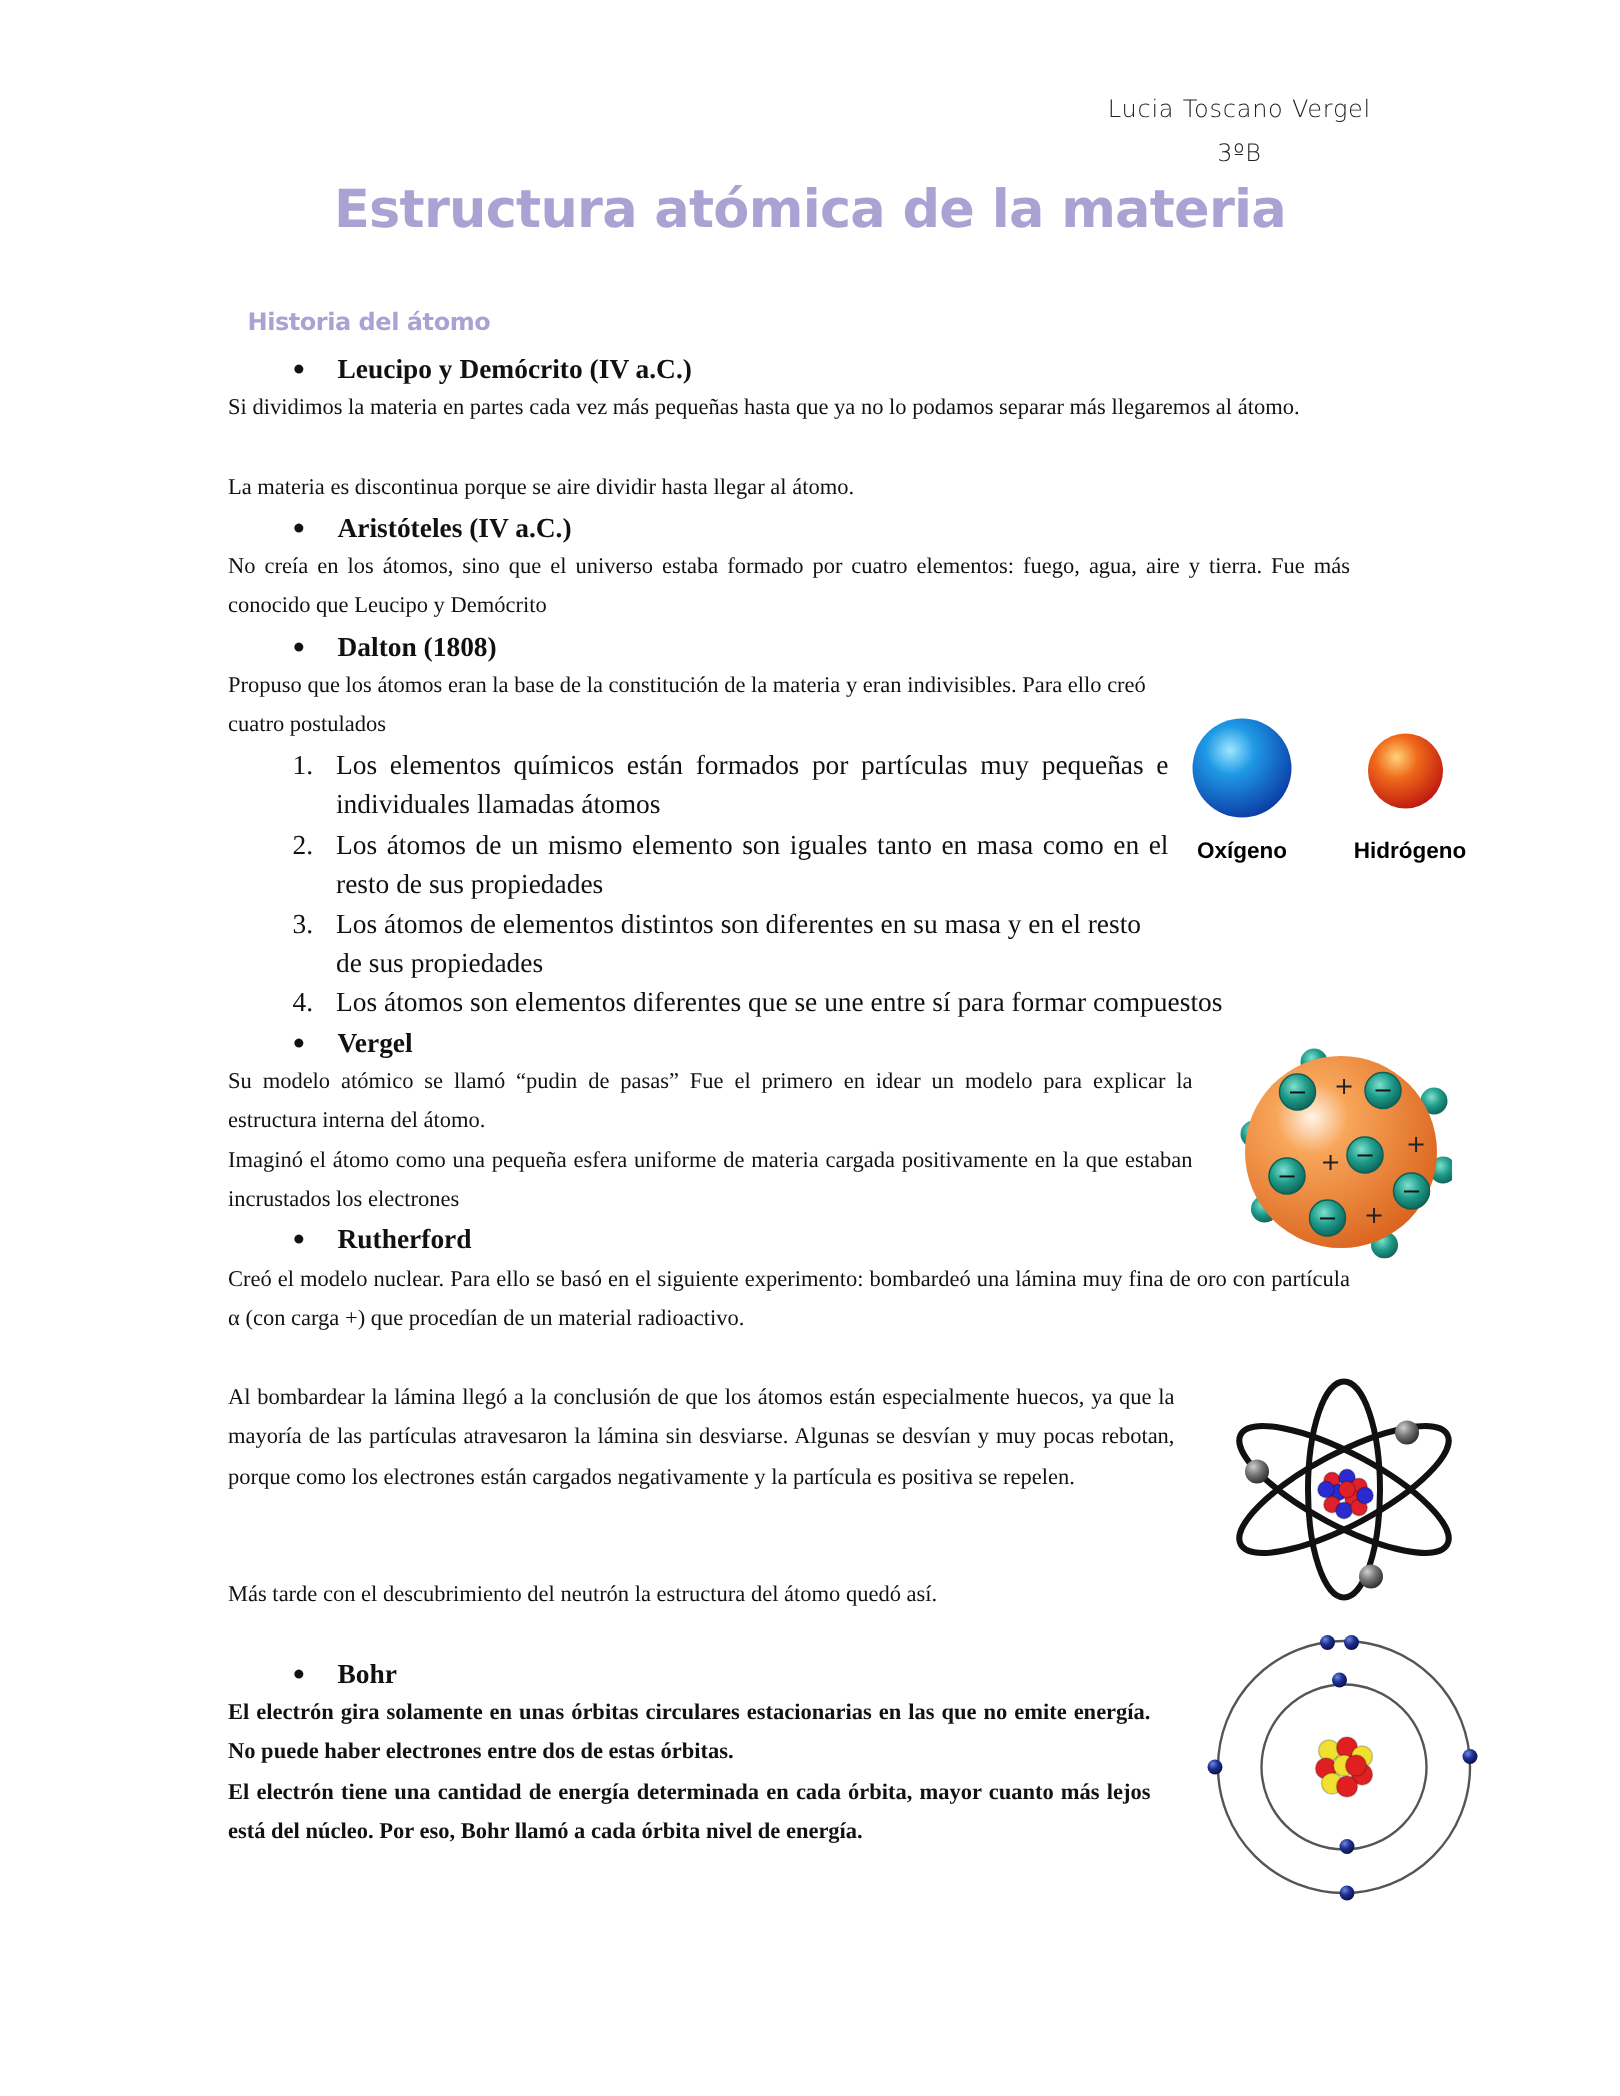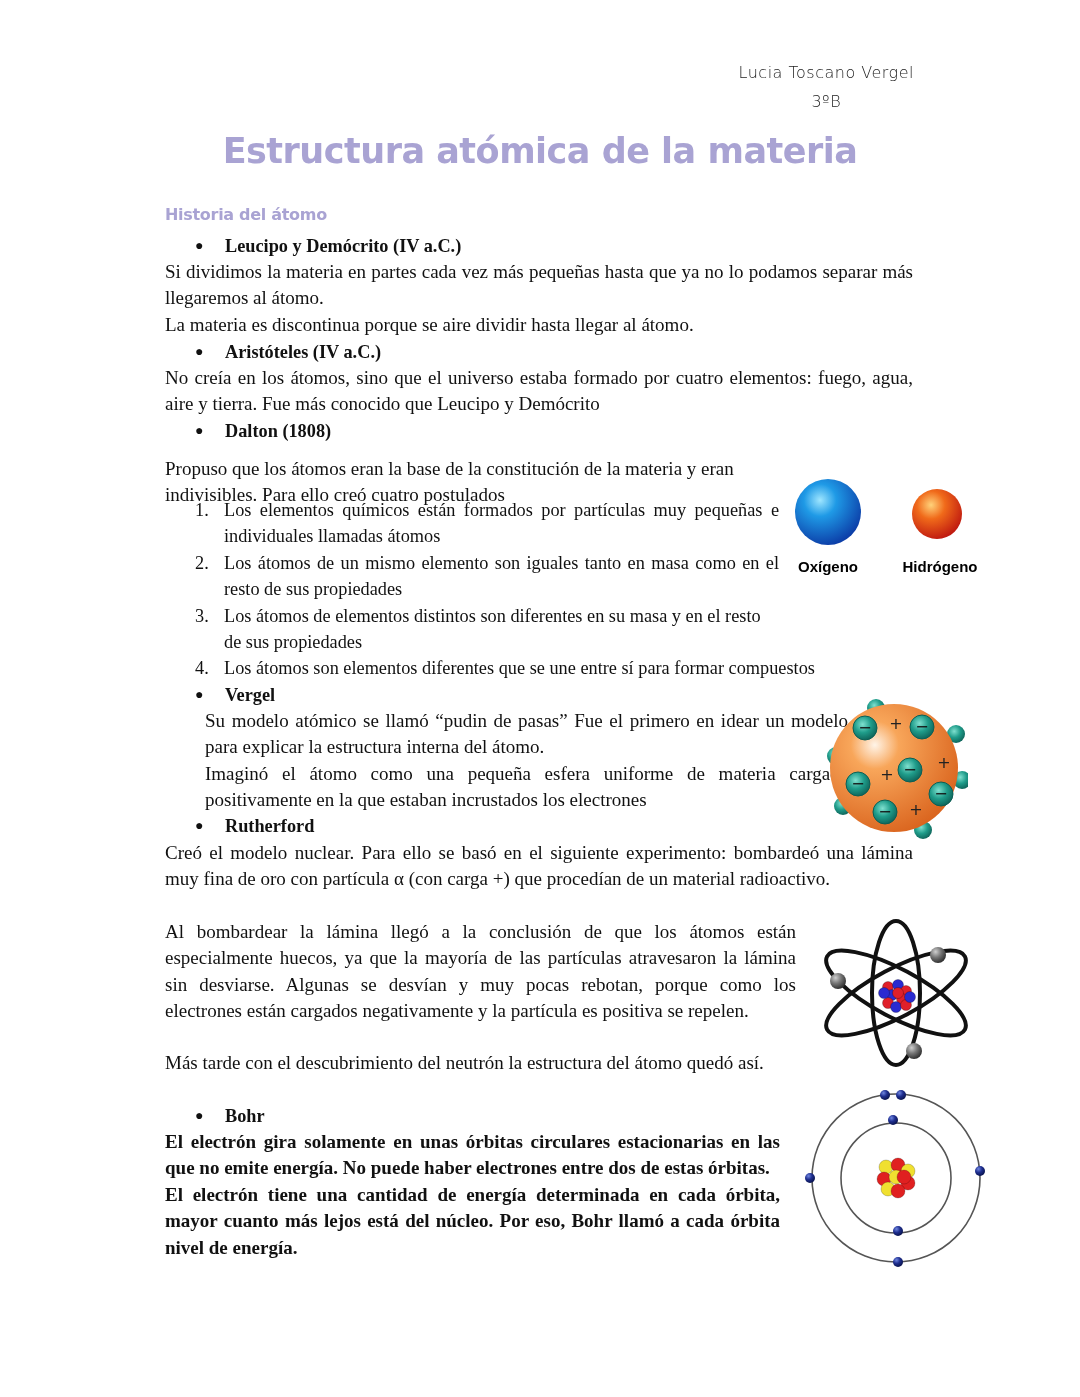--- a/index.html
+++ b/index.html
@@ -3,26 +3,26 @@
 <meta charset="utf-8">
 <style>
   html, body { margin: 0; padding: 0; background: #ffffff; }
   body { width: 1080px; height: 1397px; position: relative; overflow: hidden;
          font-family: "Liberation Serif", serif; color: #111; }
   .abs { position: absolute; }
   .author { right: 166px; top: 58px; font-family: "DejaVu Sans", sans-serif; font-size: 16px;
             color: #222; text-align: center; line-height: 29px; letter-spacing: 0.5px; font-weight: 300; }
   .title { left: 0; width: 1080px; top: 120px; text-align: center;
            font-family: "DejaVu Sans", sans-serif; font-weight: bold; font-size: 35px;
-           color: #a9a3d3; letter-spacing: -0.5px; margin-top: 11px; }
+           color: #a9a3d3; letter-spacing: -0.5px; }
   .section { left: 165px; top: 205px; font-family: "DejaVu Sans", sans-serif; font-size: 16px;
              color: #a9a3d3; font-weight: bold; letter-spacing: -0.3px; }
-  .text { left: 165px; width: 748px; font-size: 19px; line-height: 26.4px; }
-  .text.narrow { width: 612px; margin-top: 12px; }
-  .text.mid { width: 643px; margin-left: 40px; }
+  .text { left: 152px; width: 748px; font-size: 15px; line-height: 26.4px; }
+  .text.narrow { width: 612px; }
+  .text.mid { width: 643px; }
   .text.bohr { width: 615px; font-weight: bold; }
   .just { text-align: justify; text-align-last: left; }
   .bullet { left: 195px; font-weight: bold; font-size: 18.3px; line-height: 26.4px; }
   .bullet .dot { display: inline-block; width: 30px; font-size: 14px; vertical-align: 2px; }
   .olist { left: 165px; width: 710px; font-size: 18.3px; line-height: 26.4px; }
   .olist .item { position: relative; padding-left: 59px; }
   .olist .num { position: absolute; left: 30px; }
   .olist .item.w { width: 555px; }
   .fig-label { font-family: "Liberation Sans", sans-serif; font-weight: bold; font-size: 15px; color: #333; }
 </style>

